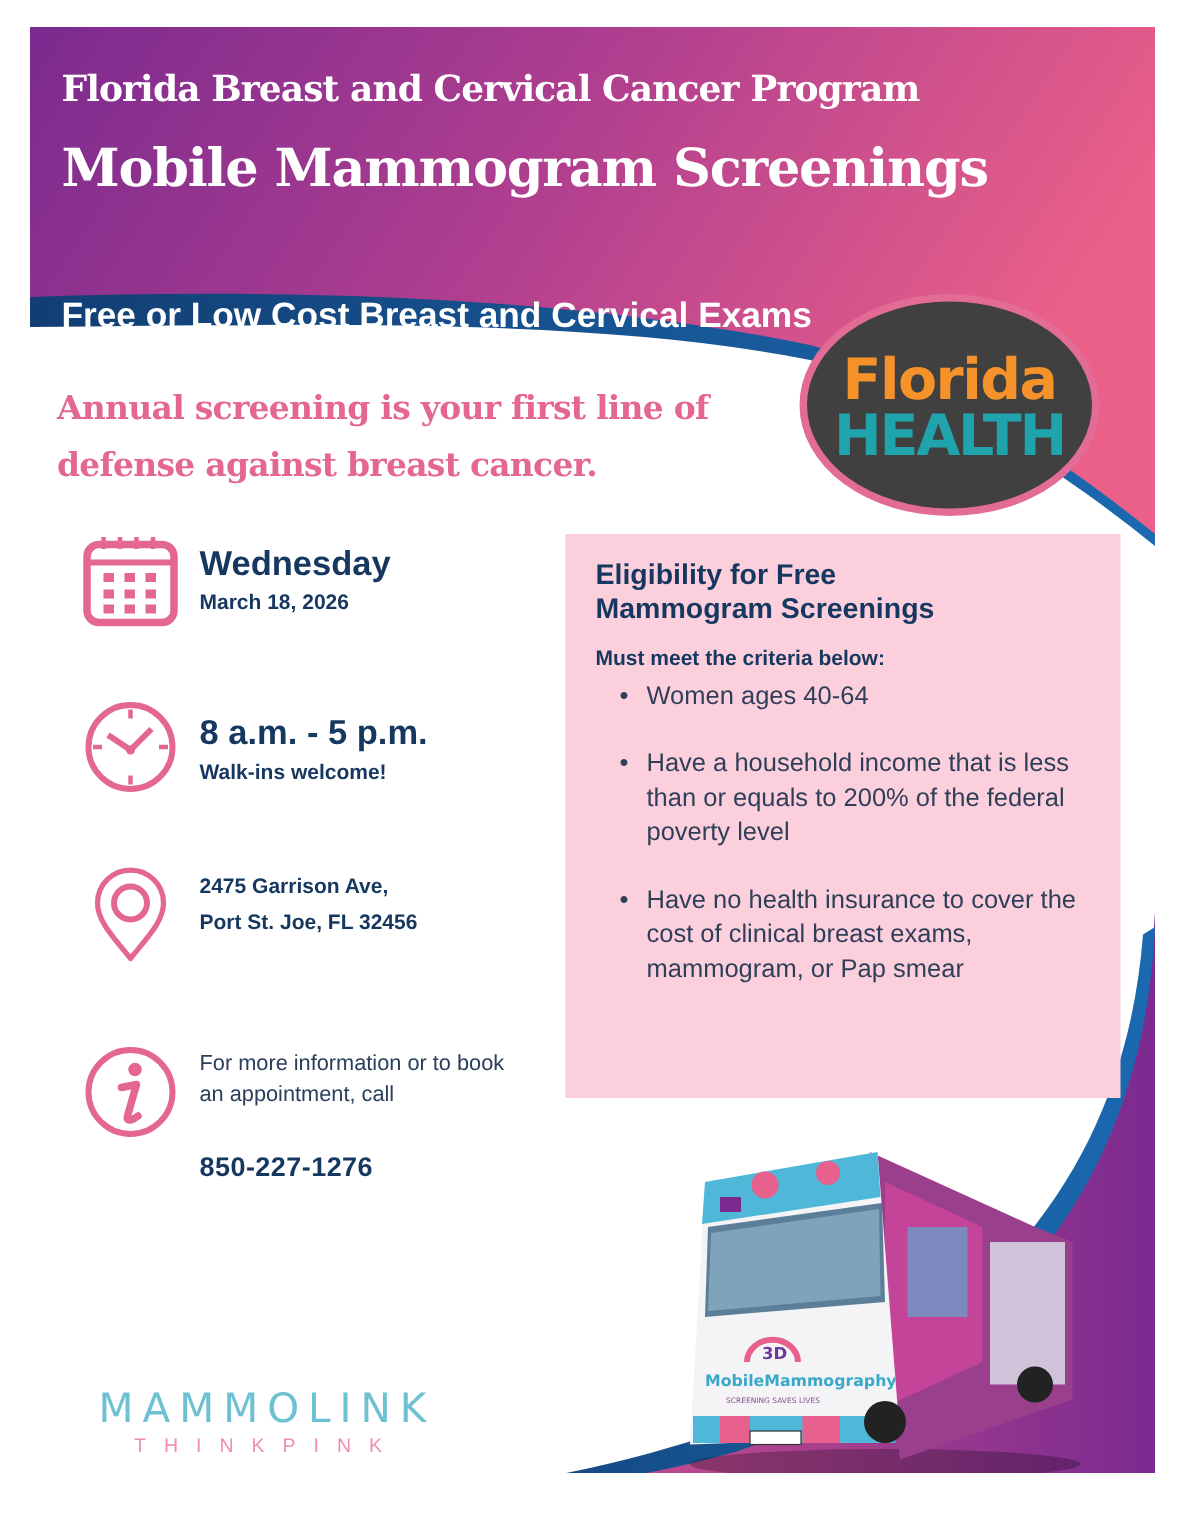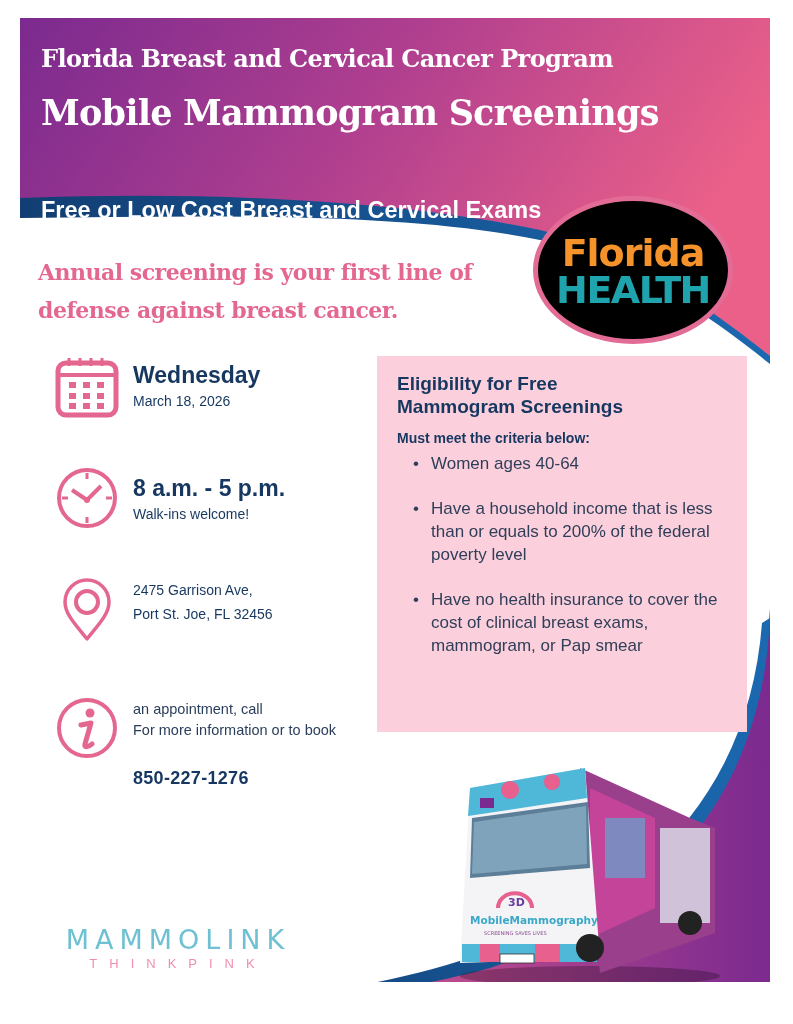--- a/index.html
+++ b/index.html
@@ -2,29 +2,29 @@
 <html><head>
 <meta charset="utf-8">
 <style>
   html, body { margin:0; padding:0; background:#ffffff; }
   body { width:793px; height:1024px; position:relative; overflow:hidden; font-family:"Liberation Sans", sans-serif; }
   .flyer { position:absolute; left:20px; top:18px; width:750px; height:964px; background:#fff; overflow:hidden; }
   .bg-svg { position:absolute; left:0; top:0; width:750px; height:985px; }
   .hdr-1 { position:absolute; left:21px; top:26px; color:#fff; font-family:"DejaVu Serif", serif; font-weight:bold; font-size:24px; letter-spacing:-0.6px; }
   .hdr-2 { position:absolute; left:21px; top:74px; color:#fff; font-family:"DejaVu Serif", serif; font-weight:bold; font-size:35px; letter-spacing:-0.8px; }
   .hdr-3 { position:absolute; left:21px; top:132px; color:#fff; font-family:"Liberation Sans", sans-serif; font-weight:bold; font-size:23.5px;margin-top:47px; }
-  .logo-fl { position:absolute; left:513px; top:178px; width:200px; height:148px; border-radius:50%; background:#000000; border:5px solid #e26c95; box-sizing:border-box; text-align:center; }
+  .logo-fl { position:absolute; left:513px; top:178px; width:200px; height:148px; border-radius:50%; background:#404040; border:5px solid #e26c95; box-sizing:border-box; text-align:center; }
   .logo-fl .l1 { position:absolute; left:0; right:0; top:33px; color:#f5932a; font-family:"DejaVu Sans", sans-serif; font-weight:bold; font-size:38px; line-height:38px; letter-spacing:-1px; }
   .logo-fl .l2 { position:absolute; left:0; right:0; top:70px; color:#1fa4ad; font-family:"DejaVu Sans", sans-serif; font-weight:bold; font-size:38px; line-height:38px; letter-spacing:-1.5px; }
   .tagline { position:absolute; left:18px; top:235px; width:470px; color:#e4678f; font-family:"DejaVu Serif", serif; font-weight:bold; font-size:22px; line-height:38px; letter-spacing:-0.5px; }
   .info { position:absolute; left:35px; }
   .info .ico { position:absolute; left:0; top:0; width:64px; height:64px; }
   .info .txt { position:absolute; left:78px; top:0; color:#16375f; white-space:nowrap; }
   .big { font-weight:bold; font-size:23px; line-height:28px; }
-  .small { font-weight:normal; font-size:14px; line-height:24px; }
+  .small { font-weight:bold; font-size:14px; line-height:24px; }
   .reg { font-size:14.5px; line-height:21px; color:#2a3e5c; }
   .phone { font-weight:bold; font-size:18px; line-height:26px; letter-spacing:0.3px;margin-top:24px; }
   .elig { position:absolute; left:357px; top:338px; width:370px; height:376px; background:#fbcfdc; border-radius:0; box-sizing:border-box; padding:16px 20px; color:#16375f; }
   .elig h2 { margin:0; font-size:19px; line-height:23px; font-weight:bold; }
   .elig .must { margin-top:12px; font-weight:bold; font-size:14px; }
   .elig ul { list-style:none; margin:6px 0 0 0; padding:0 0 0 16px; }
   .elig li { position:relative; padding-left:18px; font-size:17px; line-height:23px; color:#2f3f59; margin-bottom:22px; }
   .elig li .bullet { position:absolute; left:0; top:0; }
   .mammo { position:absolute; left:38px; top:908px; text-align:center; width:240px; }
   .mammo .m1 { color:#6ec1d2; font-size:27px; letter-spacing:6px; font-family:"DejaVu Sans", sans-serif; font-weight:normal; line-height:28px; }
@@ -130,22 +130,22 @@
     </div>
   </div>
 
   <div class="info" style="top:678px;">
     <svg class="ico" viewBox="0 0 64 64">
       <circle cx="32" cy="32" r="28" fill="none" stroke="#e4678f" stroke-width="4"></circle>
       <circle cx="35" cy="17" r="4.5" fill="#e4678f"></circle>
       <path d="M26,29 L36,27 L30,48 Q29,52 34,50 L37,48" fill="none" stroke="#e4678f" stroke-width="5" stroke-linecap="round" stroke-linejoin="round"></path>
     </svg>
     <div class="txt" style="top:3px;">
+      <div class="reg">For more information or to book</div>
       <div class="reg">an appointment, call</div>
-      <div class="reg">For more information or to book</div>
       <div class="phone">850-227-1276</div>
     </div>
   </div>
 
   <div class="elig">
     <h2>
       <span>Eligibility for Free</span><br>
       <span>Mammogram Screenings</span>
     </h2>
     <div class="must">Must meet the criteria below:</div>

